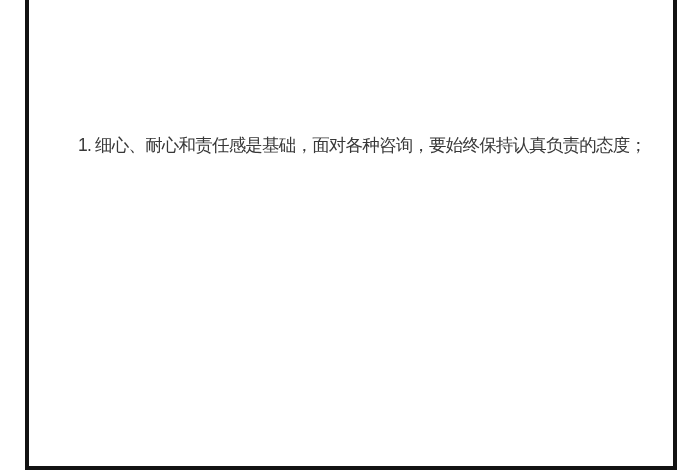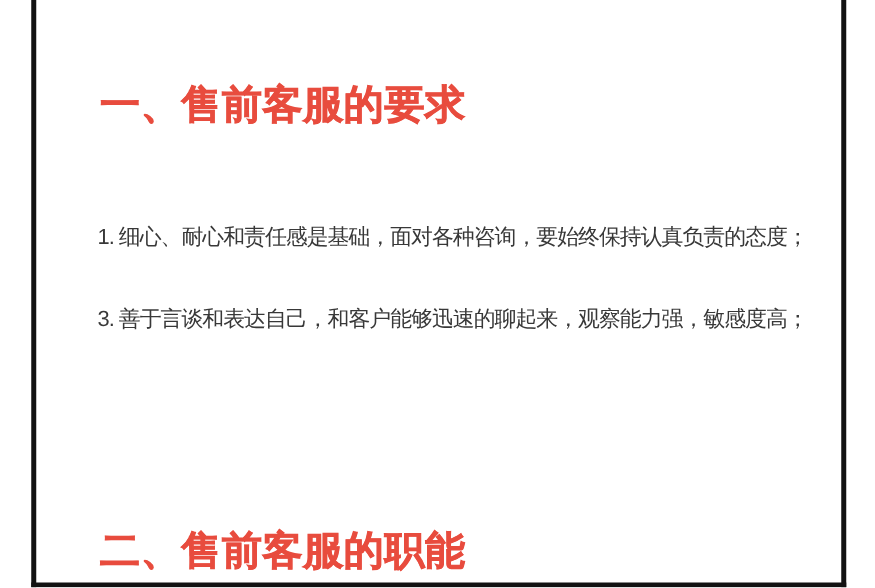--- a/index.html
+++ b/index.html
@@ -39,39 +39,36 @@
   .item {
     position: absolute;
     left: 78px;
     margin: 0;
     font-size: 17.5px;
     line-height: 22px;
     letter-spacing: -0.8px;
     color: var(--body, #383838);
     white-space: nowrap;
   }
-  .item-1 { top: 134px; margin-top: 44px; }
+  .item-1 { top: 134px; }
   .item-2 { top: 189px; }
   .item-3 { top: 244px; }
   .item-4 { top: 299px; }
   .item-5 { top: 354px; }
 </style>
 </head>
 <body>
 
 <div class="page">
 
   <div class="rule rule-left"></div>
   <div class="rule rule-right"></div>
   <div class="rule rule-bottom"></div>
 
-  <h1 class="section-title first">一、售前客服的要求</h1>
 
   <p class="item item-1">1. 细心、耐心和责任感是基础，面对各种咨询，要始终保持认真负责的态度；</p>
 
 
-  <p class="item item-3">3. 善于言谈和表达自己，和客户能够迅速的聊起来，观察能力强，敏感度高；</p>
 
 
 
-  <h1 class="section-title second">二、售前客服的职能</h1>
 
 </div>
 
 </body></html>

